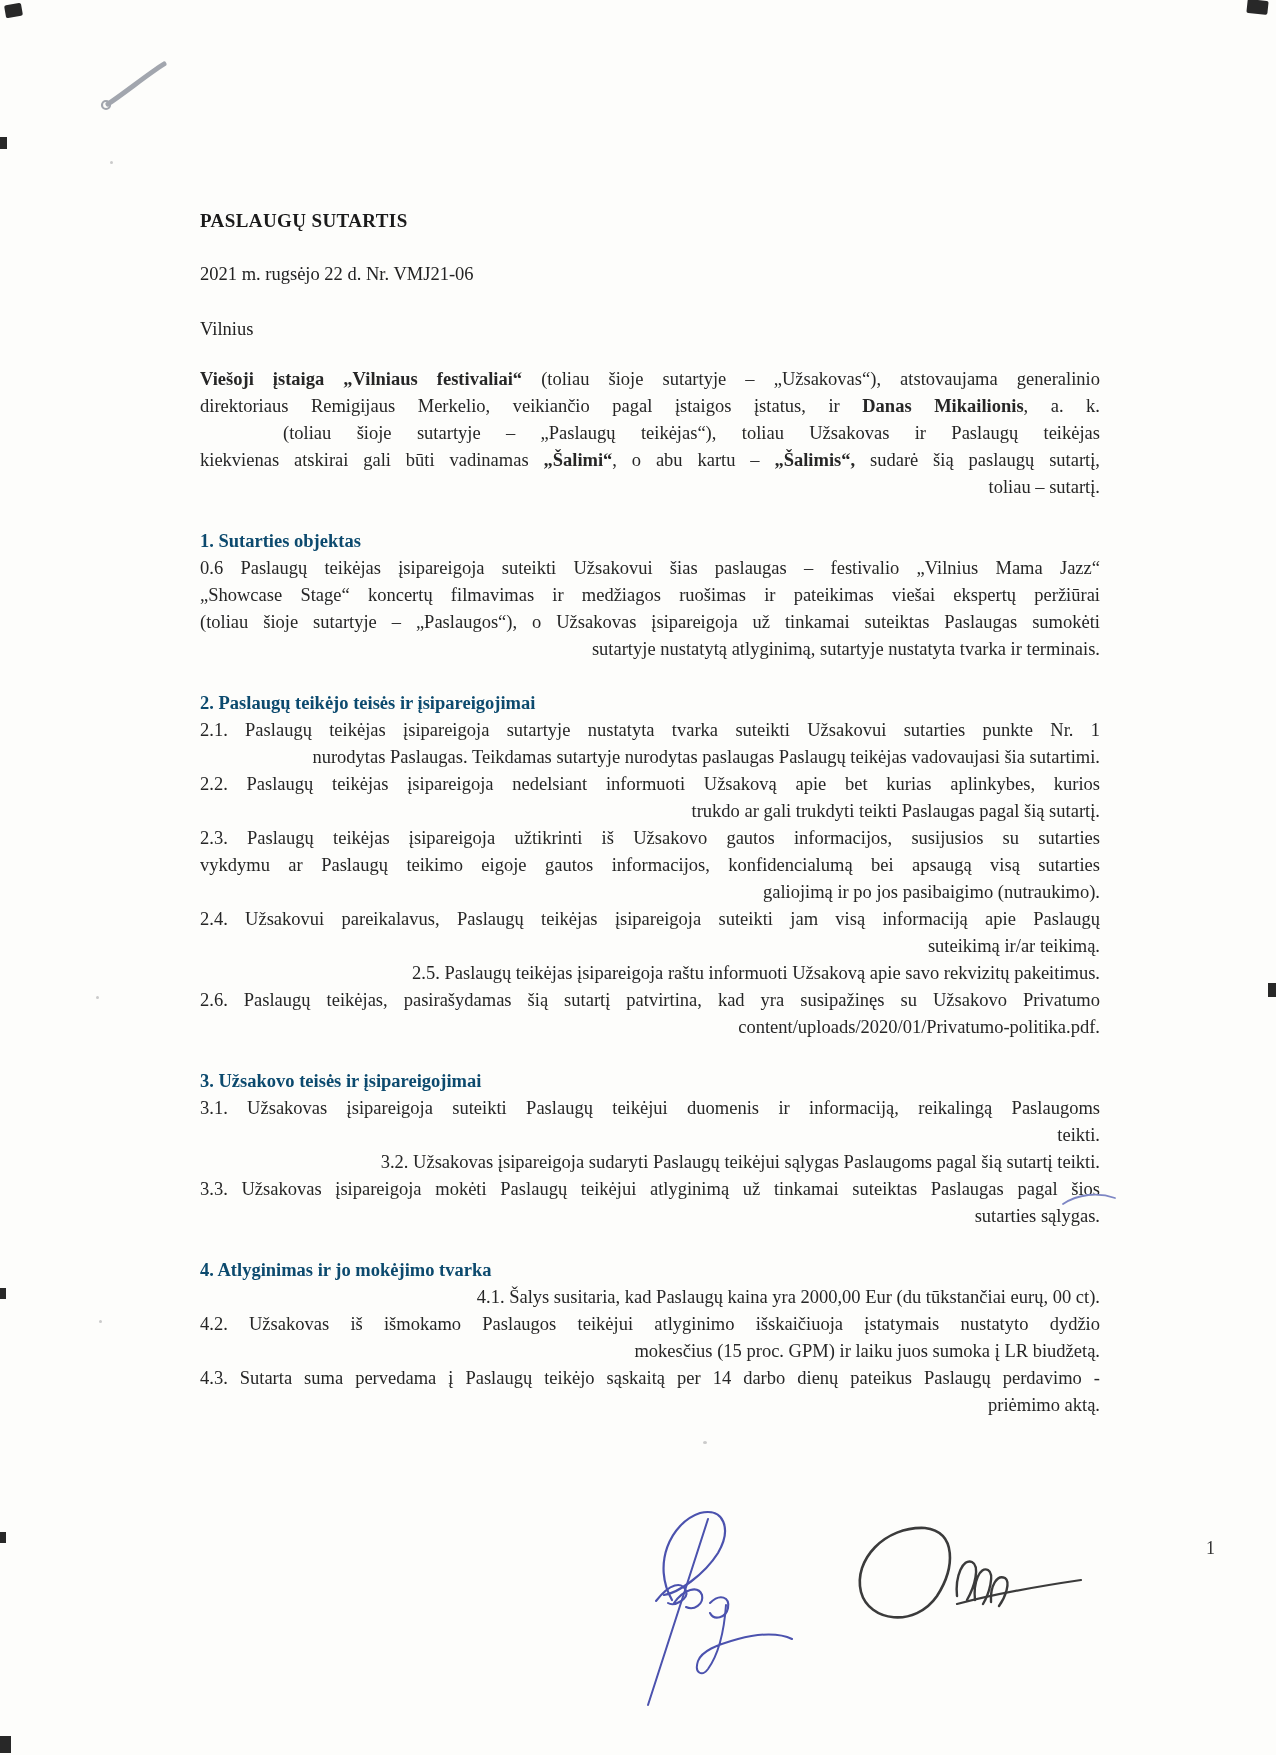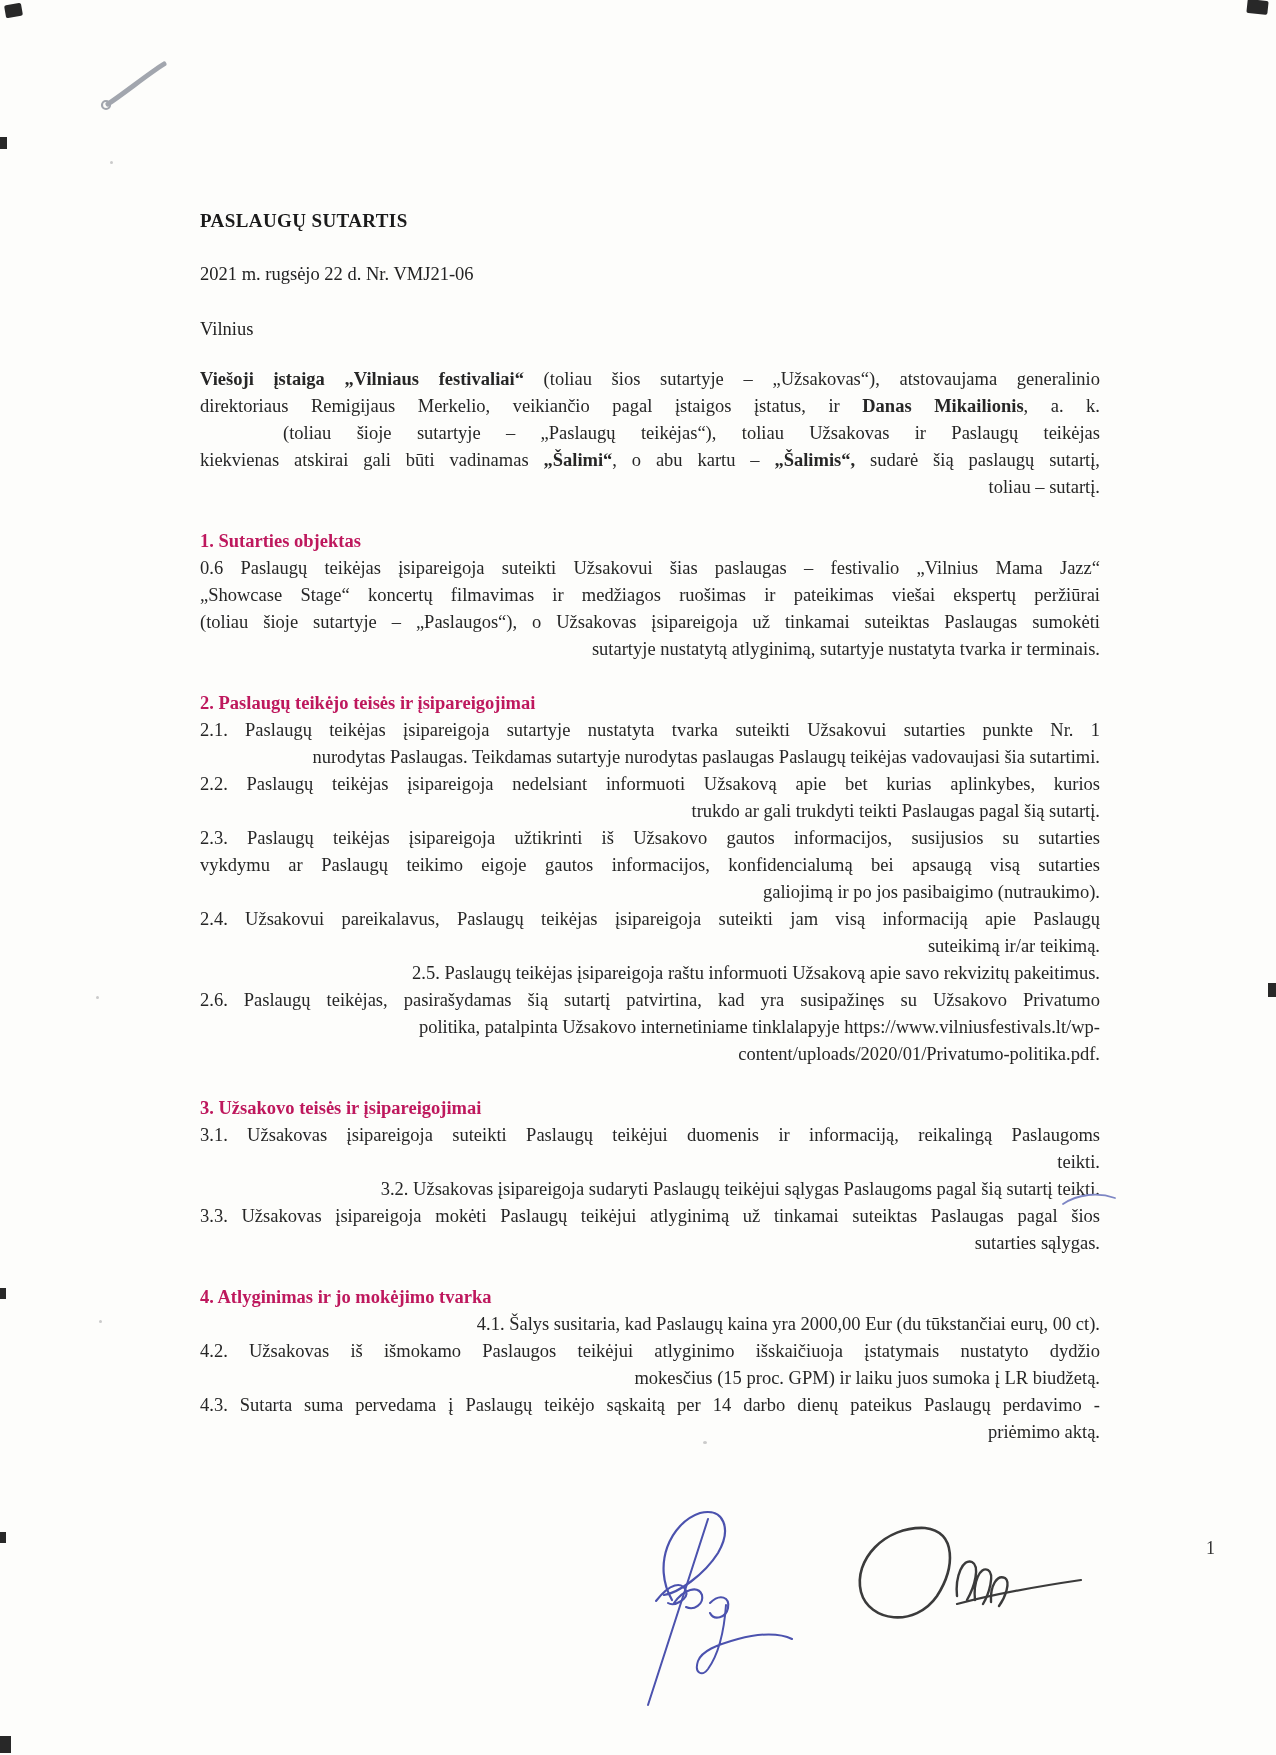--- a/index.html
+++ b/index.html
@@ -14,42 +14,42 @@
     position:absolute;left:200px;width:900px;
     font-size:18.5px;line-height:27px;color:#222;
   }
   .hdr.title{font-weight:700;font-size:19px;letter-spacing:.4px;color:#1b1b1b;}
   #doc-body{
     position:absolute;left:200px;top:366px;width:900px;
     font-size:18.5px;line-height:27px;color:#262626;
   }
   #doc-body .ln{height:27px;overflow:hidden;text-align:right;}
   #doc-body .ln.j{text-align:justify;text-align-last:justify;}
-  #doc-body .h{height:27px;margin-top:27px;font-weight:700;color:#be185d;}
+  #doc-body .h{height:27px;margin-top:27px;font-weight:700;color:#0c4a6e;}
   .pageno{
     position:absolute;left:1206px;top:1538px;width:30px;
     font-size:18px;color:#333;
   }
   .sig{position:absolute;}
   .sig svg{display:block;}
   .mark{position:absolute;background:#161616;opacity:.92;}
   .speck{position:absolute;background:#b5b5b5;border-radius:50%;opacity:.7;}
   .annot{position:absolute;}
 </style>
 </head>
 <body>
 
 <div class="page">
 
   <div class="hdr title" style="top:207px;">PASLAUGŲ SUTARTIS</div>
   <div class="hdr" style="top:261px;">2021 m. rugsėjo 22 d. Nr. VMJ21-06</div>
   <div class="hdr" style="top:316px;">Vilnius</div>
 
   <div id="doc-body">
-      <div class="ln j"><span style="font-weight: 700;">Viešoji įstaiga „Vilniaus festivaliai“</span><span> (toliau šios sutartyje – „Užsakovas“), atstovaujama generalinio</span></div>
+      <div class="ln j"><span style="font-weight: 700;">Viešoji įstaiga „Vilniaus festivaliai“</span><span> (toliau šioje sutartyje – „Užsakovas“), atstovaujama generalinio</span></div>
       <div class="ln j"><span>direktoriaus Remigijaus Merkelio, veikiančio pagal įstaigos įstatus, ir </span><span style="font-weight: 700;">Danas Mikailionis</span><span>, a. k.</span></div>
       <div class="ln j" style="padding-left: 83px;"><span>(toliau šioje sutartyje – „Paslaugų teikėjas“), toliau Užsakovas ir Paslaugų teikėjas</span></div>
       <div class="ln j"><span>kiekvienas atskirai gali būti vadinamas </span><span style="font-weight: 700;">„Šalimi“</span><span>, o abu kartu – </span><span style="font-weight: 700;">„Šalimis“,</span><span> sudarė šią paslaugų sutartį,</span></div>
       <div class="ln"><span>toliau – sutartį.</span></div>
       <div class="h"><span>1. Sutarties objektas</span></div>
       <div class="ln j"><span>0.6 Paslaugų teikėjas įsipareigoja suteikti Užsakovui šias paslaugas – festivalio „Vilnius Mama Jazz“</span></div>
       <div class="ln j"><span>„Showcase Stage“ koncertų filmavimas ir medžiagos ruošimas ir pateikimas viešai ekspertų peržiūrai</span></div>
       <div class="ln j"><span>(toliau šioje sutartyje – „Paslaugos“), o Užsakovas įsipareigoja už tinkamai suteiktas Paslaugas sumokėti</span></div>
       <div class="ln"><span>sutartyje nustatytą atlyginimą, sutartyje nustatyta tvarka ir terminais.</span></div>
       <div class="h"><span>2. Paslaugų teikėjo teisės ir įsipareigojimai</span></div>
@@ -57,21 +57,20 @@
       <div class="ln"><span>nurodytas Paslaugas. Teikdamas sutartyje nurodytas paslaugas Paslaugų teikėjas vadovaujasi šia sutartimi.</span></div>
       <div class="ln j"><span>2.2. Paslaugų teikėjas įsipareigoja nedelsiant informuoti Užsakovą apie bet kurias aplinkybes, kurios</span></div>
       <div class="ln"><span>trukdo ar gali trukdyti teikti Paslaugas pagal šią sutartį.</span></div>
       <div class="ln j"><span>2.3. Paslaugų teikėjas įsipareigoja užtikrinti iš Užsakovo gautos informacijos, susijusios su sutarties</span></div>
       <div class="ln j"><span>vykdymu ar Paslaugų teikimo eigoje gautos informacijos, konfidencialumą bei apsaugą visą sutarties</span></div>
       <div class="ln"><span>galiojimą ir po jos pasibaigimo (nutraukimo).</span></div>
       <div class="ln j"><span>2.4. Užsakovui pareikalavus, Paslaugų teikėjas įsipareigoja suteikti jam visą informaciją apie Paslaugų</span></div>
       <div class="ln"><span>suteikimą ir/ar teikimą.</span></div>
       <div class="ln"><span>2.5. Paslaugų teikėjas įsipareigoja raštu informuoti Užsakovą apie savo rekvizitų pakeitimus.</span></div>
       <div class="ln j"><span>2.6. Paslaugų teikėjas, pasirašydamas šią sutartį patvirtina, kad yra susipažinęs su Užsakovo Privatumo</span></div>
-      <div class="ln"><span>politika, patalpinta Užsakovo internetiniame tinklalapyje https://www.vilniusfestivals.lt/wp-</span></div>
       <div class="ln"><span>content/uploads/2020/01/Privatumo-politika.pdf.</span></div>
       <div class="h"><span>3. Užsakovo teisės ir įsipareigojimai</span></div>
       <div class="ln j"><span>3.1. Užsakovas įsipareigoja suteikti Paslaugų teikėjui duomenis ir informaciją, reikalingą Paslaugoms</span></div>
       <div class="ln"><span>teikti.</span></div>
       <div class="ln"><span>3.2. Užsakovas įsipareigoja sudaryti Paslaugų teikėjui sąlygas Paslaugoms pagal šią sutartį teikti.</span></div>
       <div class="ln j"><span>3.3. Užsakovas įsipareigoja mokėti Paslaugų teikėjui atlyginimą už tinkamai suteiktas Paslaugas pagal šios</span></div>
       <div class="ln"><span>sutarties sąlygas.</span></div>
       <div class="h"><span>4. Atlyginimas ir jo mokėjimo tvarka</span></div>
       <div class="ln"><span>4.1. Šalys susitaria, kad Paslaugų kaina yra 2000,00 Eur (du tūkstančiai eurų, 00 ct).</span></div>
       <div class="ln j"><span>4.2. Užsakovas iš išmokamo Paslaugos teikėjui atlyginimo išskaičiuoja įstatymais nustatyto dydžio</span></div>

